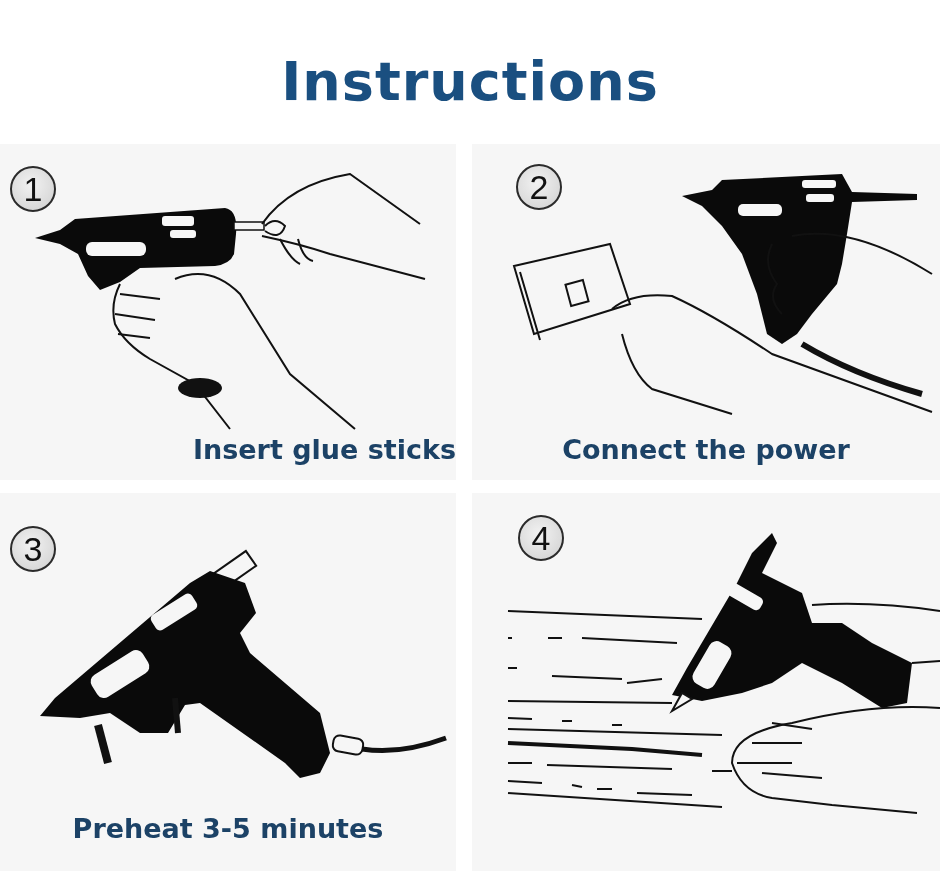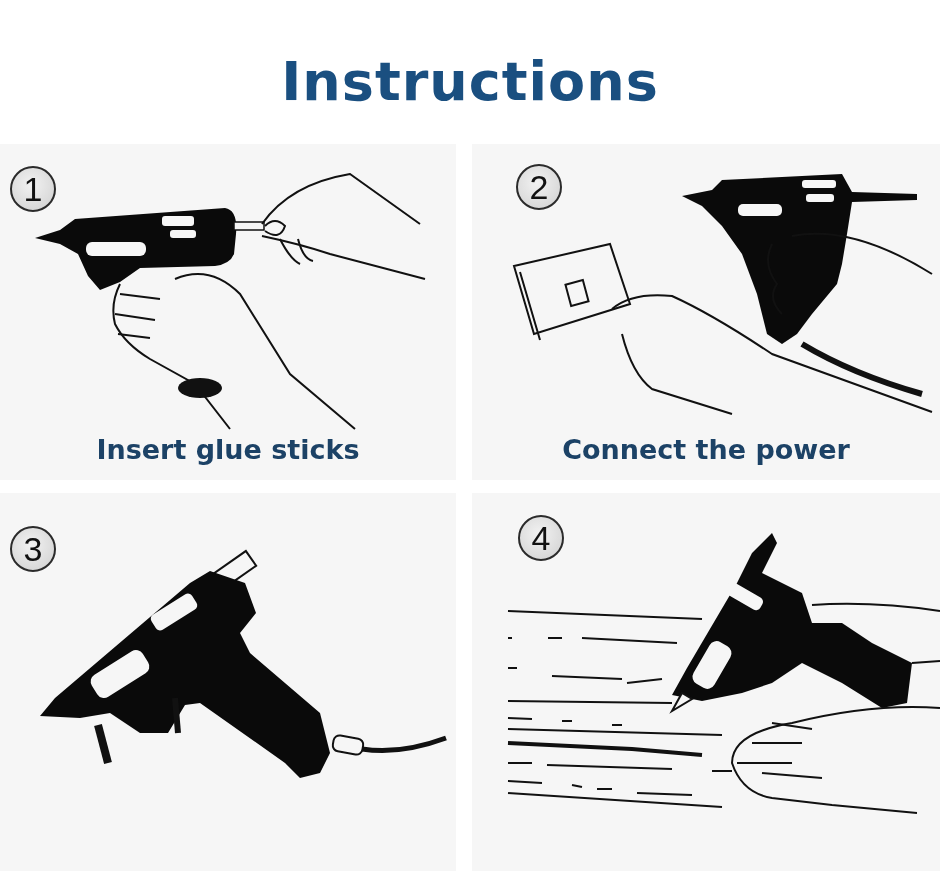--- a/index.html
+++ b/index.html
@@ -47,21 +47,21 @@
     <rect x="234" y="78" width="30" height="8" fill="#f6f6f6" stroke="#111" stroke-width="1.5"></rect>
 
     <path d="M262 80 Q290 40 350 30 L420 80 M262 92 Q300 100 330 110 L425 135" fill="none" stroke="#111" stroke-width="2"></path>
     <path d="M265 82 q10 -10 20 0 q-5 15 -20 5 M280 95 q10 20 20 25 M298 95 q5 20 15 22" fill="none" stroke="#111" stroke-width="2"></path>
 
     <path d="M120 140 Q110 160 115 180 Q125 200 150 215 L195 240 L230 285 M175 135 Q210 120 240 150 L290 230 L355 285" fill="none" stroke="#111" stroke-width="2"></path>
     <path d="M120 150 L160 155 M115 170 L155 176 M118 190 L150 194" fill="none" stroke="#111" stroke-width="2"></path>
     <ellipse cx="200" cy="244" rx="22" ry="10" fill="#111"></ellipse>
   </svg>
   <div class="badge" style="left:10px;top:22px;">1</div>
-  <div class="caption" style="top:290px;">Insert glue sticks</div>
+  <div class="caption" style="top:290px;text-align:right;">Insert glue sticks</div>
 </div>
 
 <div class="panel p2">
   <svg class="art" width="468" height="336">
 
     <path d="M42 122 L138 100 L158 160 L62 190 Z" fill="#f6f6f6" stroke="#111" stroke-width="2"></path>
     <path d="M48 128 L68 196" stroke="#111" stroke-width="2"></path>
     <rect x="96" y="138" width="18" height="22" fill="#f6f6f6" stroke="#111" stroke-width="2" transform="rotate(-15 105 149)"></rect>
 
     <path d="M140 165 Q160 148 200 152 Q240 170 300 210 L460 268 M150 190 Q160 230 180 245 L260 270" fill="none" stroke="#111" stroke-width="2"></path>
@@ -87,20 +87,21 @@
     <rect x="90" y="168" width="60" height="26" rx="8" fill="#f6f6f6" transform="rotate(-32 120 181)"></rect>
     <rect x="150" y="110" width="48" height="18" rx="5" fill="#f6f6f6" transform="rotate(-32 174 119)"></rect>
 
     <path d="M98 232 L108 270" stroke="#111" stroke-width="8"></path>
     <path d="M175 205 L178 240" stroke="#111" stroke-width="6"></path>
 
     <rect x="333" y="244" width="30" height="16" rx="6" fill="#f6f6f6" stroke="#111" stroke-width="2" transform="rotate(10 348 252)"></rect>
     <path d="M362 256 Q400 262 446 245" fill="none" stroke="#111" stroke-width="5"></path>
   </svg>
   <div class="badge" style="left:10px;top:33px;">3</div>
+  <div class="caption" style="top:320px;">Preheat 3-5 minutes</div>
 </div>
 
 <div class="panel p4">
   <svg class="art" width="468" height="378">
 
     <g stroke="#111" stroke-width="2" fill="none">
       <path d="M36 118 L230 126"></path>
         <path d="M36 145 L40 145 M76 145 L90 145 M110 145 L205 150"></path>
       <path d="M36 175 L45 175 M80 183 L150 186 M155 190 L190 186"></path>
       <path d="M36 208 L200 210"></path>

